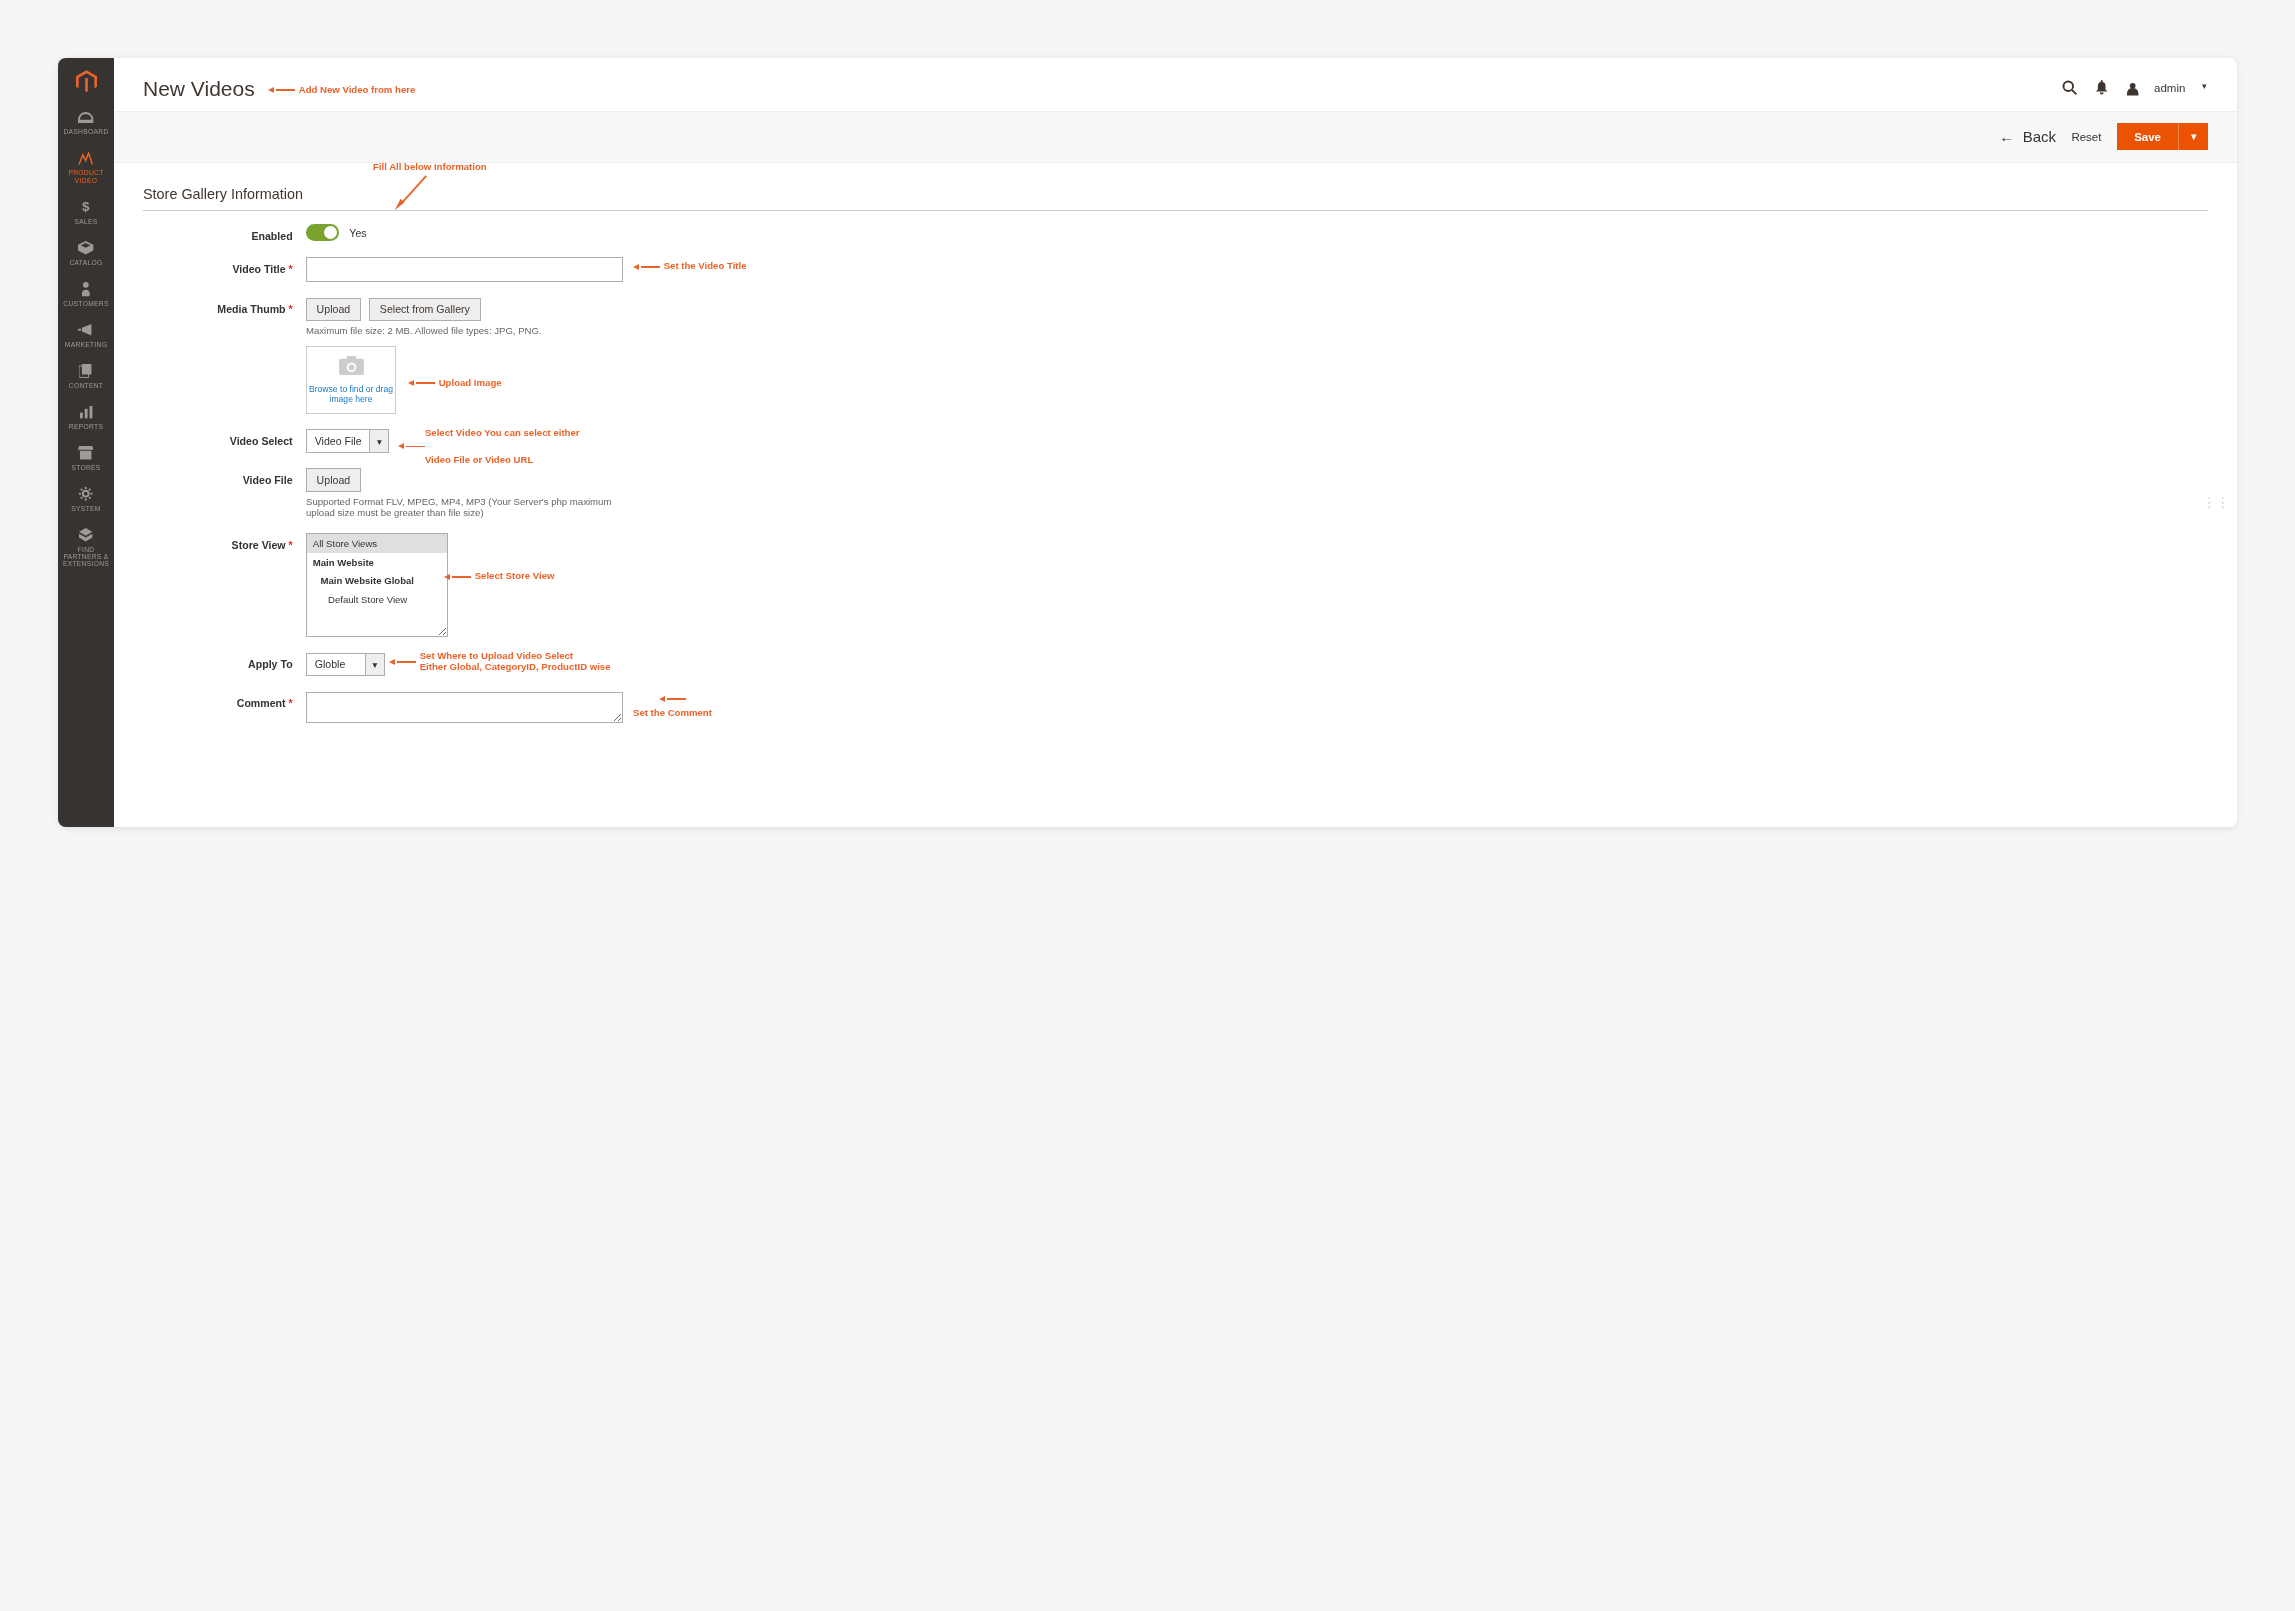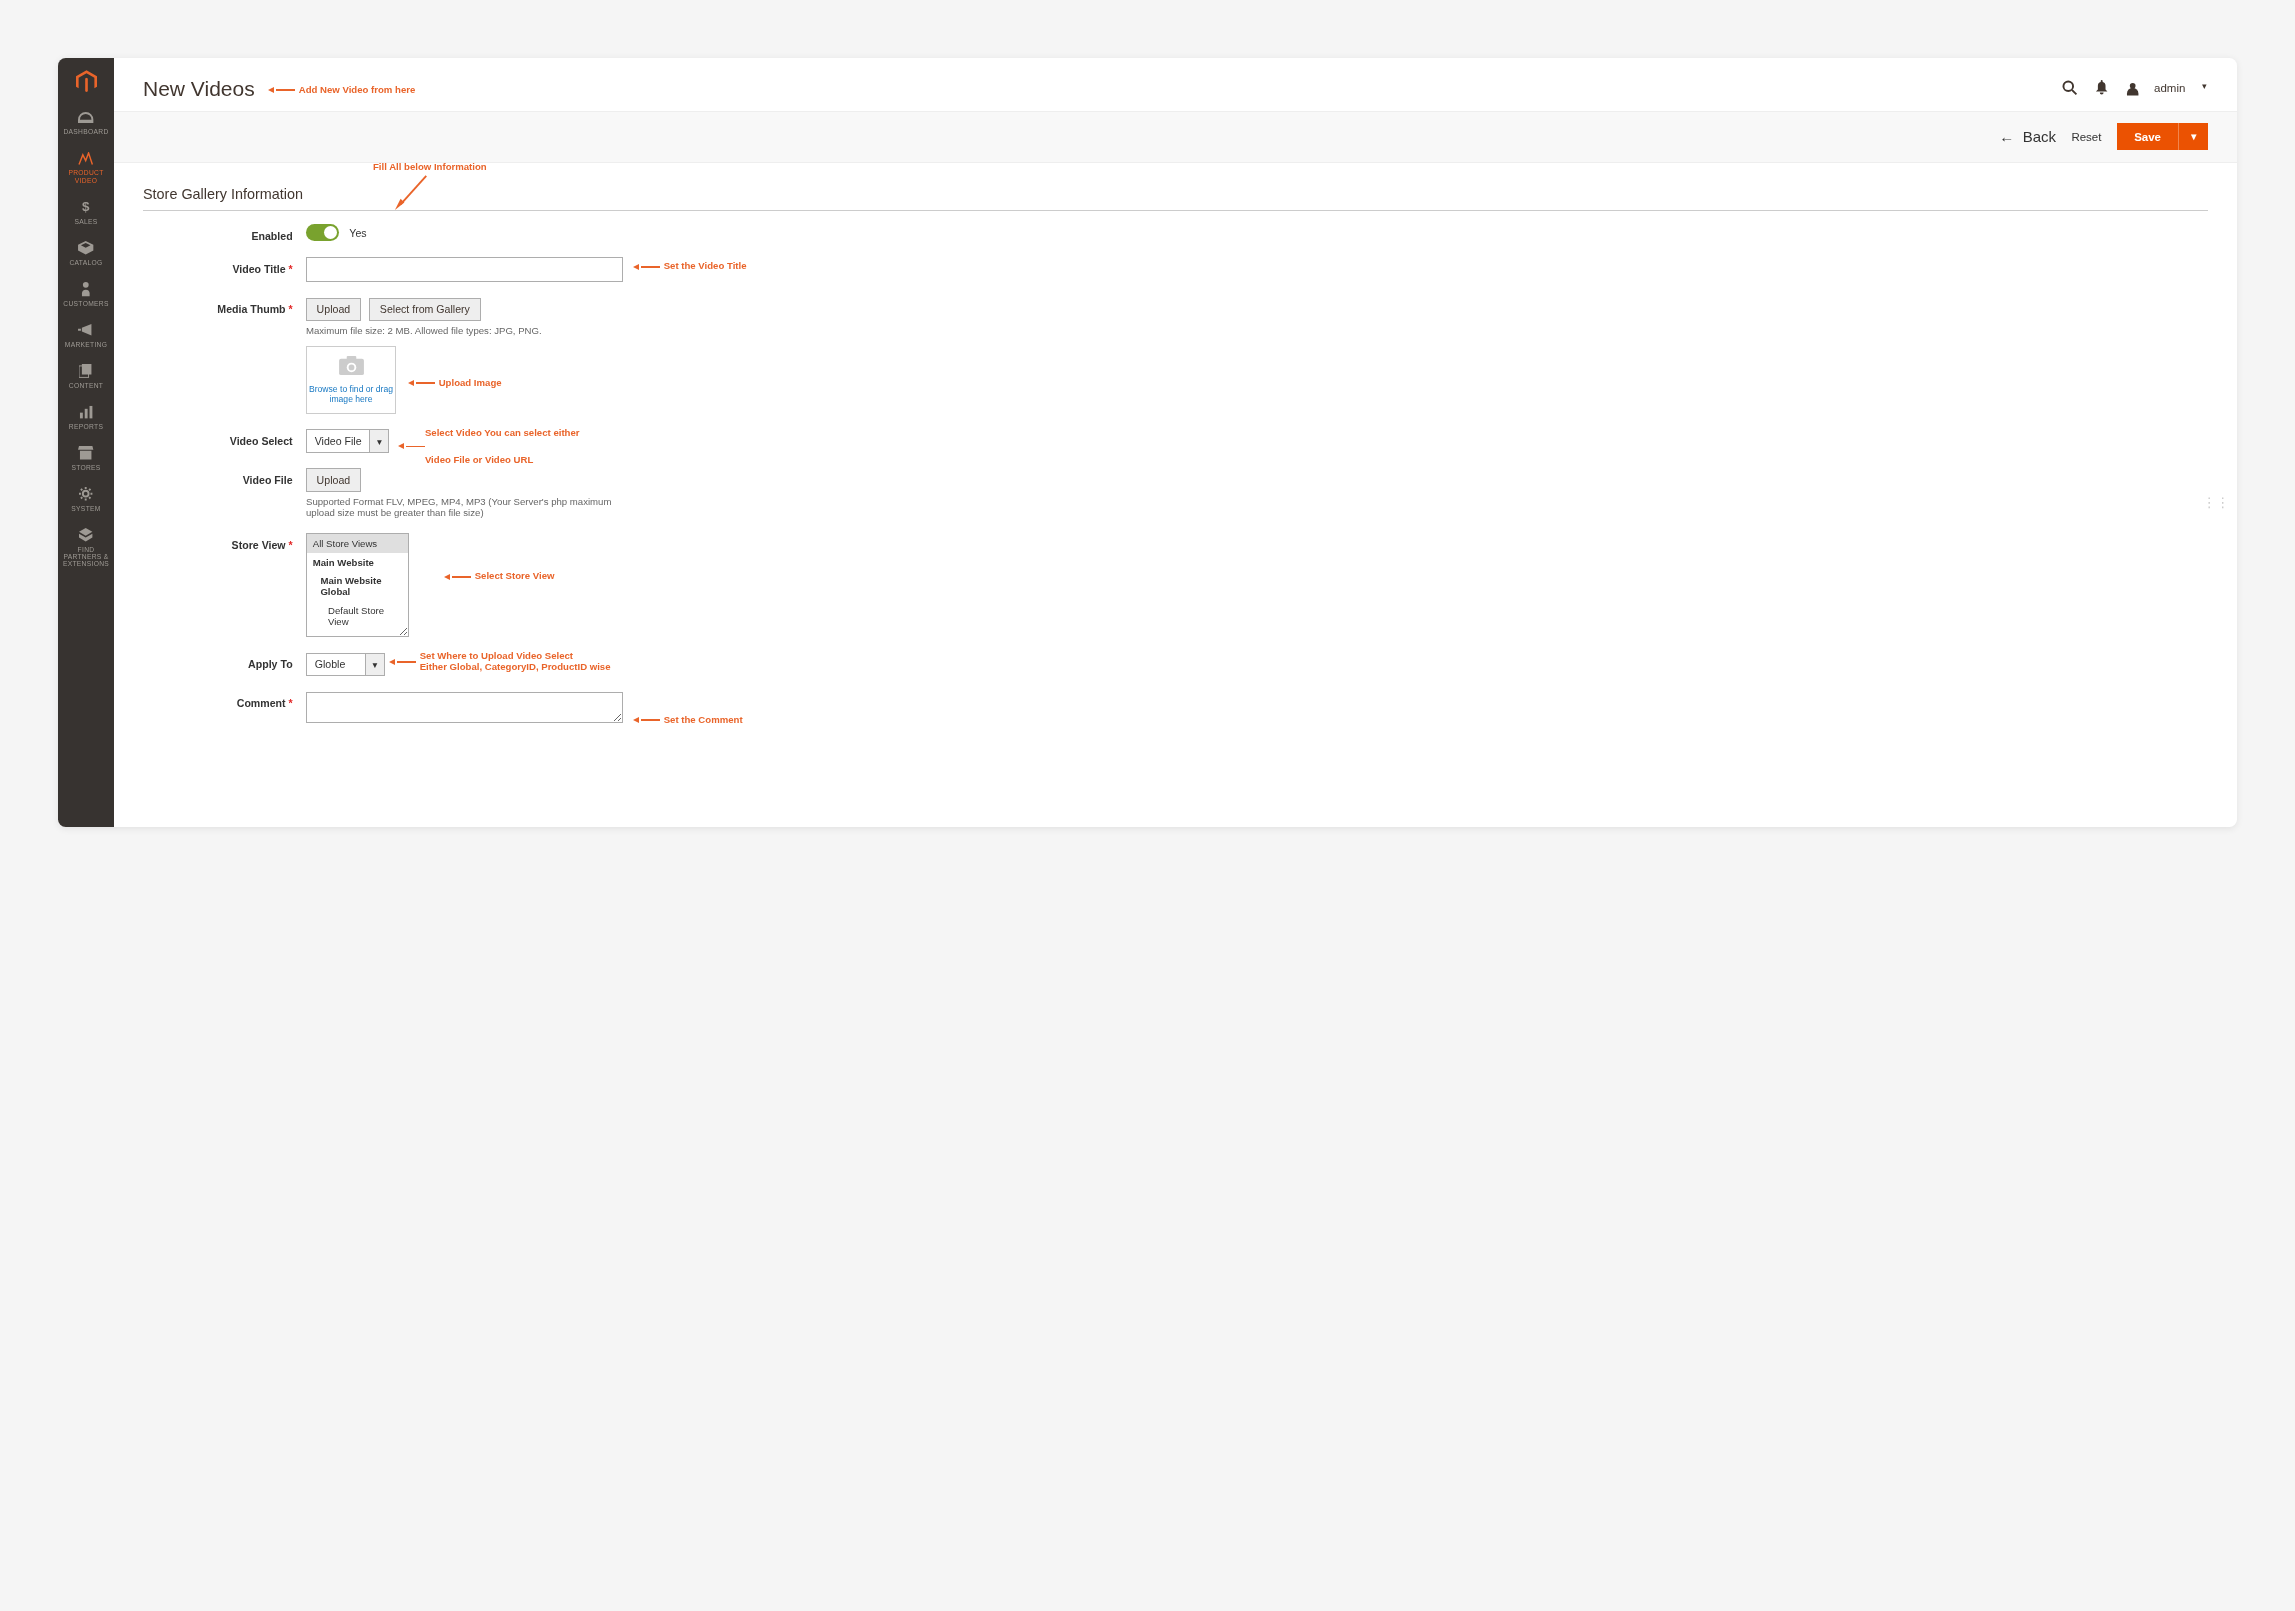--- a/index.html
+++ b/index.html
@@ -35,21 +35,21 @@
 .text-input { width:317px; height:25px; border:1px solid #adadad; padding:2.9px 5.8px; font-size:10.6px;}
 .textarea { width:317px; height:31px; border:1px solid #adadad; padding:2.9px 5.8px; font-size:10.6px; resize:both;}
 .btn-secondary { background:#eee; border:1px solid #adadad; padding:4.8px 9.6px; font-size:10.6px; color:#41362f; cursor:pointer; margin-right:5.8px;}
 .hint { font-size:9.6px; color:#666; margin-top:3.8px; max-width:317px;}
 .dropzone { width:90px; height:68px; border:1px solid #ccc; margin-top:10px; display:flex; flex-direction:column; align-items:center; justify-content:center; text-align:center; cursor:pointer;}
 .dropzone .cam { color:#ccc; margin-bottom:5.8px;}
 .dropzone .dztext { color:#1979c3; font-size:8.6px; line-height:1.2;}
 .select-wrap { display:flex; border:1px solid #adadad;}
 .select-wrap .sel-value { padding:4.8px 7.7px; font-size:10.6px; background:#fff; min-width:58px;}
 .select-wrap .sel-arrow { background:#eee; border-left:1px solid #adadad; width:19px; display:flex; align-items:center; justify-content:center; color:#333;}
-.store-list { width:103px; border:1px solid #adadad; font-size:9.6px; resize:both; overflow:auto;}
+.store-list { width:142px; border:1px solid #adadad; font-size:9.6px; resize:both; overflow:auto;}
 .store-list .sv-item { padding:3.8px 5.8px; cursor:pointer;}
 .store-list .sv-all { background:#dfdfdf;}
 .store-list .sv-l1 { font-weight:700;}
 .store-list .sv-l2 { font-weight:700; padding-left:13.4px;}
 .store-list .sv-l3 { padding-left:21px;}
 .annot { color:#e9642a; font-size:9.6px; font-weight:700; position:absolute; display:flex; align-items:center; gap:3.8px; white-space:nowrap;}
 .annot.stack { flex-direction:column; align-items:flex-start; gap:0; }
 .annot .arr-l {  }
 .annot .arr-l::before { content:''; display:inline-block; width:0; height:0; border-top:3.8px solid transparent; border-bottom:3.8px solid transparent; border-right:6.7px solid #e9642a; margin-right:1.9px; vertical-align:middle;}
 .annot .arr-l::after { content:''; display:inline-block; width:19px; height:1.9px; background:#e9642a; vertical-align:middle;}
@@ -313,21 +313,21 @@
                   <span>Either Global, CategoryID, ProductID wise</span>
                 </div>
           </div>
         </div>
       </div>
 
       <div class="form-row">
         <div class="label"><span>Comment</span><span class="req">*</span></div>
         <div class="field">
           <textarea class="textarea" style=""></textarea>
-          <div class="annot" style="left:327px; top:22px;">
+          <div class="annot" style="left:327px; top:1px;flex-direction:column;">
                 <span class="arr-l"></span>
                 <span>Set the Comment</span>
               </div>
         </div>
       </div>
 
     </div>
   </div>
 </div>
 </div>

